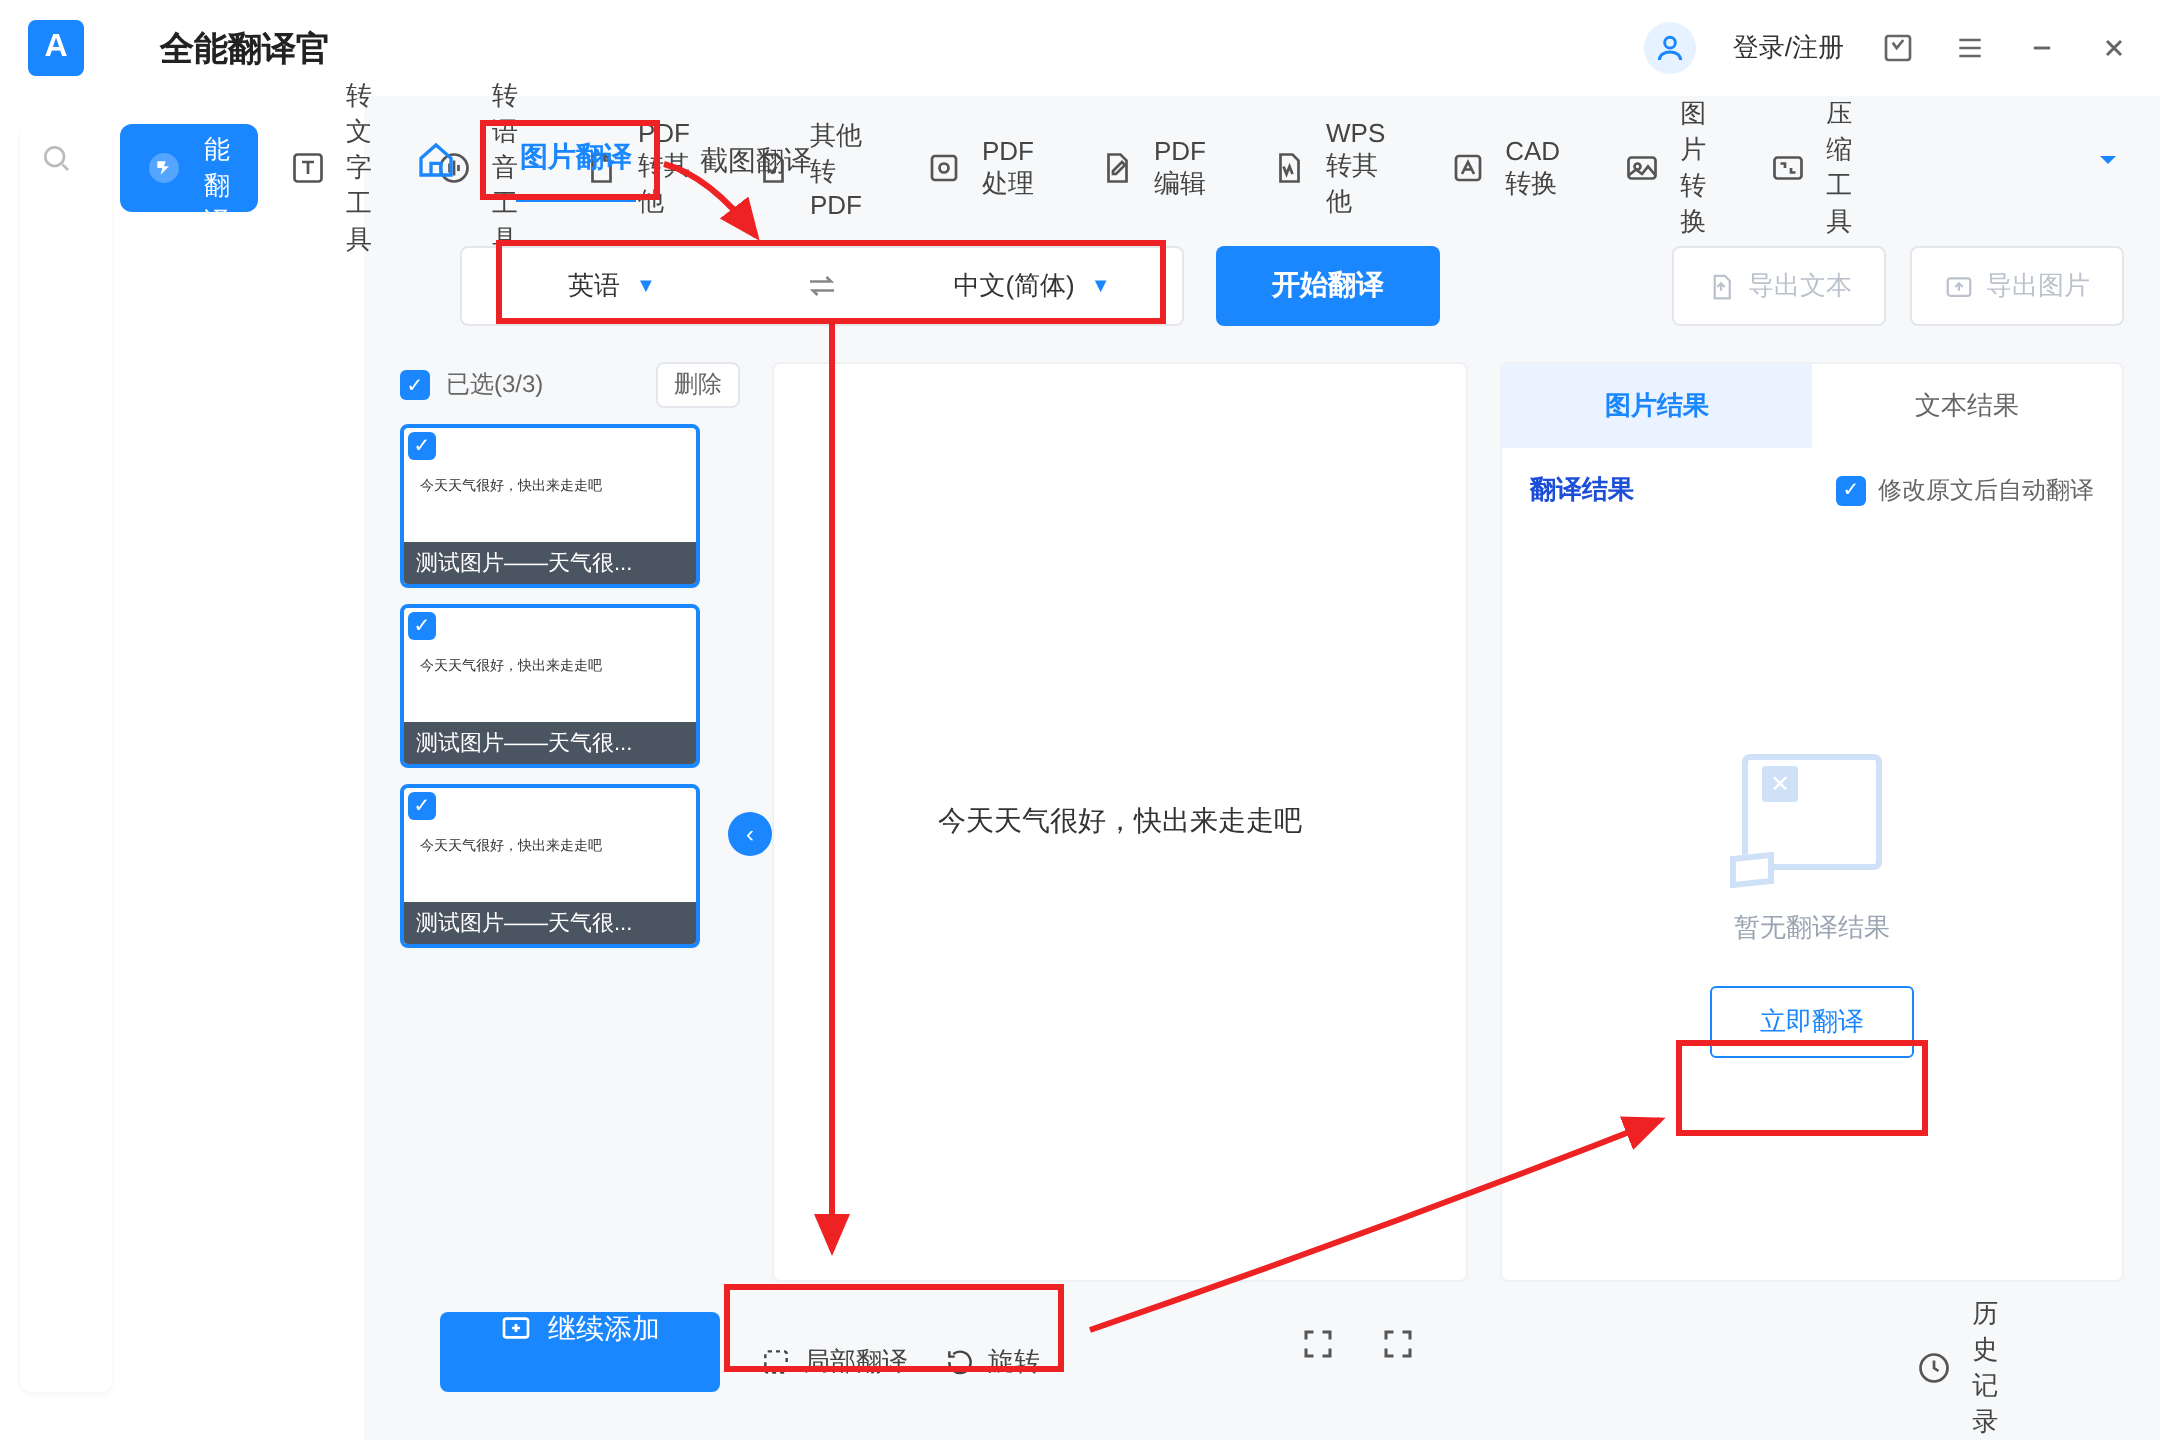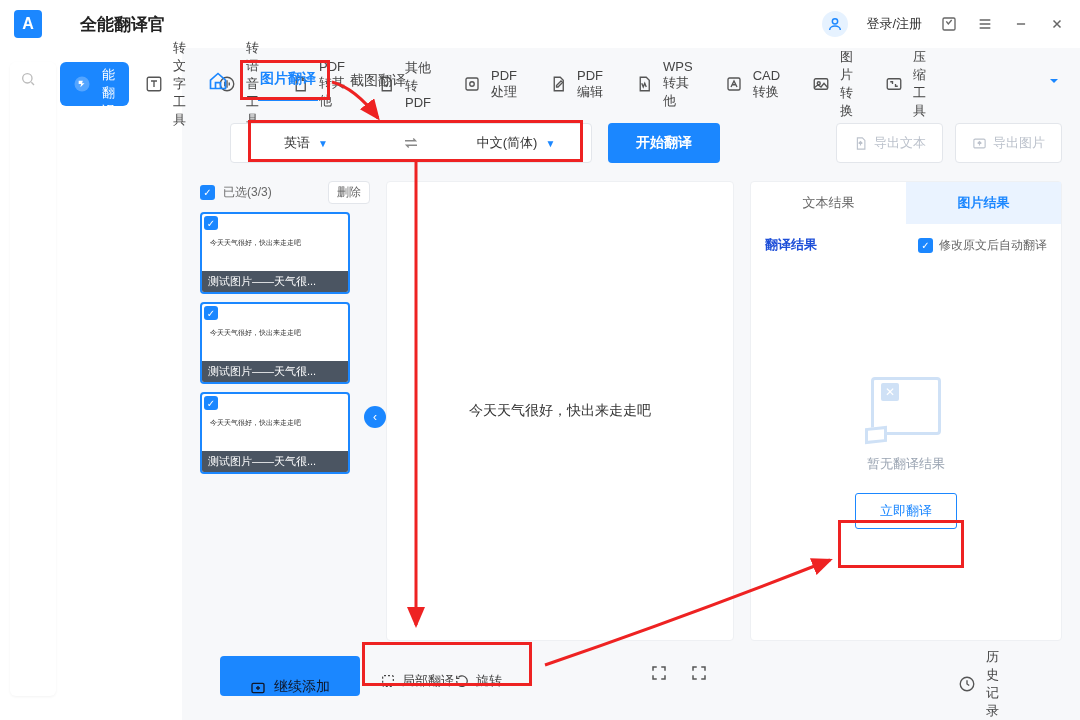--- a/index.html
+++ b/index.html
@@ -67,22 +67,22 @@
 .res-head-left { font-weight:700; color:#1d4ed8; }
 .auto-tr { display:flex; align-items:center; gap:6px; font-size:12px; color:#666; }
 .res-body { flex:1; display:flex; flex-direction:column; align-items:center; justify-content:center; color:#9aa4b2; font-size:13px; gap:20px; }
 .placeholder-img { width:70px; height:58px; position:relative; }
 .placeholder-img .frame { position:absolute; inset:0; border:3px solid #cfe1f6; border-radius:4px; }
 .placeholder-img .x { position:absolute; left:10px; top:6px; width:18px; height:18px; background:#cfe1f6; color:#fff; display:flex; align-items:center; justify-content:center; font-size:12px; border-radius:2px; }
 .placeholder-img .note { position:absolute; bottom:-8px; left:-6px; width:22px; height:16px; border:3px solid #cfe1f6; background:#fff; transform:skewY(-6deg); }
 .btn-outline { border:1px solid #1b87ff; color:#1b87ff; background:#fff; height:36px; padding:0 24px; border-radius:3px; font-size:13px; cursor:pointer; }
 
 
-.bottom-bar { position:absolute; left:398px; bottom:24px; display:flex; align-items:center; }
-.btn-add { background:#1b87ff; color:#0f172a; border:none; height:40px; width:140px; border-radius:4px; font-size:14px; display:flex; align-items:flex-end; justify-content:center; gap:8px; cursor:pointer; position:absolute; left:220px; bottom:24px; }
+.bottom-bar { position:absolute; left:398px; bottom:24px; display:flex; align-items:center; gap:18px; }
+.btn-add { background:#1b87ff; color:#ffffff; border:none; height:40px; width:140px; border-radius:4px; font-size:14px; display:flex; align-items:flex-start; justify-content:center; gap:8px; cursor:pointer; position:absolute; left:220px; bottom:24px; }
 .tool-btn { display:flex; align-items:center; gap:6px; font-size:13px; color:#444; cursor:pointer; }
 .view-icons { position:absolute; left:640px; bottom:34px; display:flex; gap:22px; color:#555; }
 
 
 .anno { position:absolute; pointer-events:none; }
 .box { border:3px solid #e22; position:absolute; }
 svg.arrow { position:absolute; overflow:visible; }
 
 .abs { position:absolute; }
 </style>
@@ -326,22 +326,22 @@
           <div class="pager-dot">‹</div>
         </div>
       </div>
 
       <div class="col-preview">
         <span>今天天气很好，快出来走走吧</span>
       </div>
 
       <div class="col-result">
         <div class="res-tabs">
+          <div class="res-tab active">图片结果</div>
           <div class="res-tab">文本结果</div>
-          <div class="res-tab active">图片结果</div>
         </div>
         <div class="res-head">
           <span class="res-head-left">翻译结果</span>
           <label class="auto-tr">
             <span class="chk">✓</span>
             <span>修改原文后自动翻译</span>
           </label>
         </div>
         <div class="res-body">
           <div class="placeholder-img">

